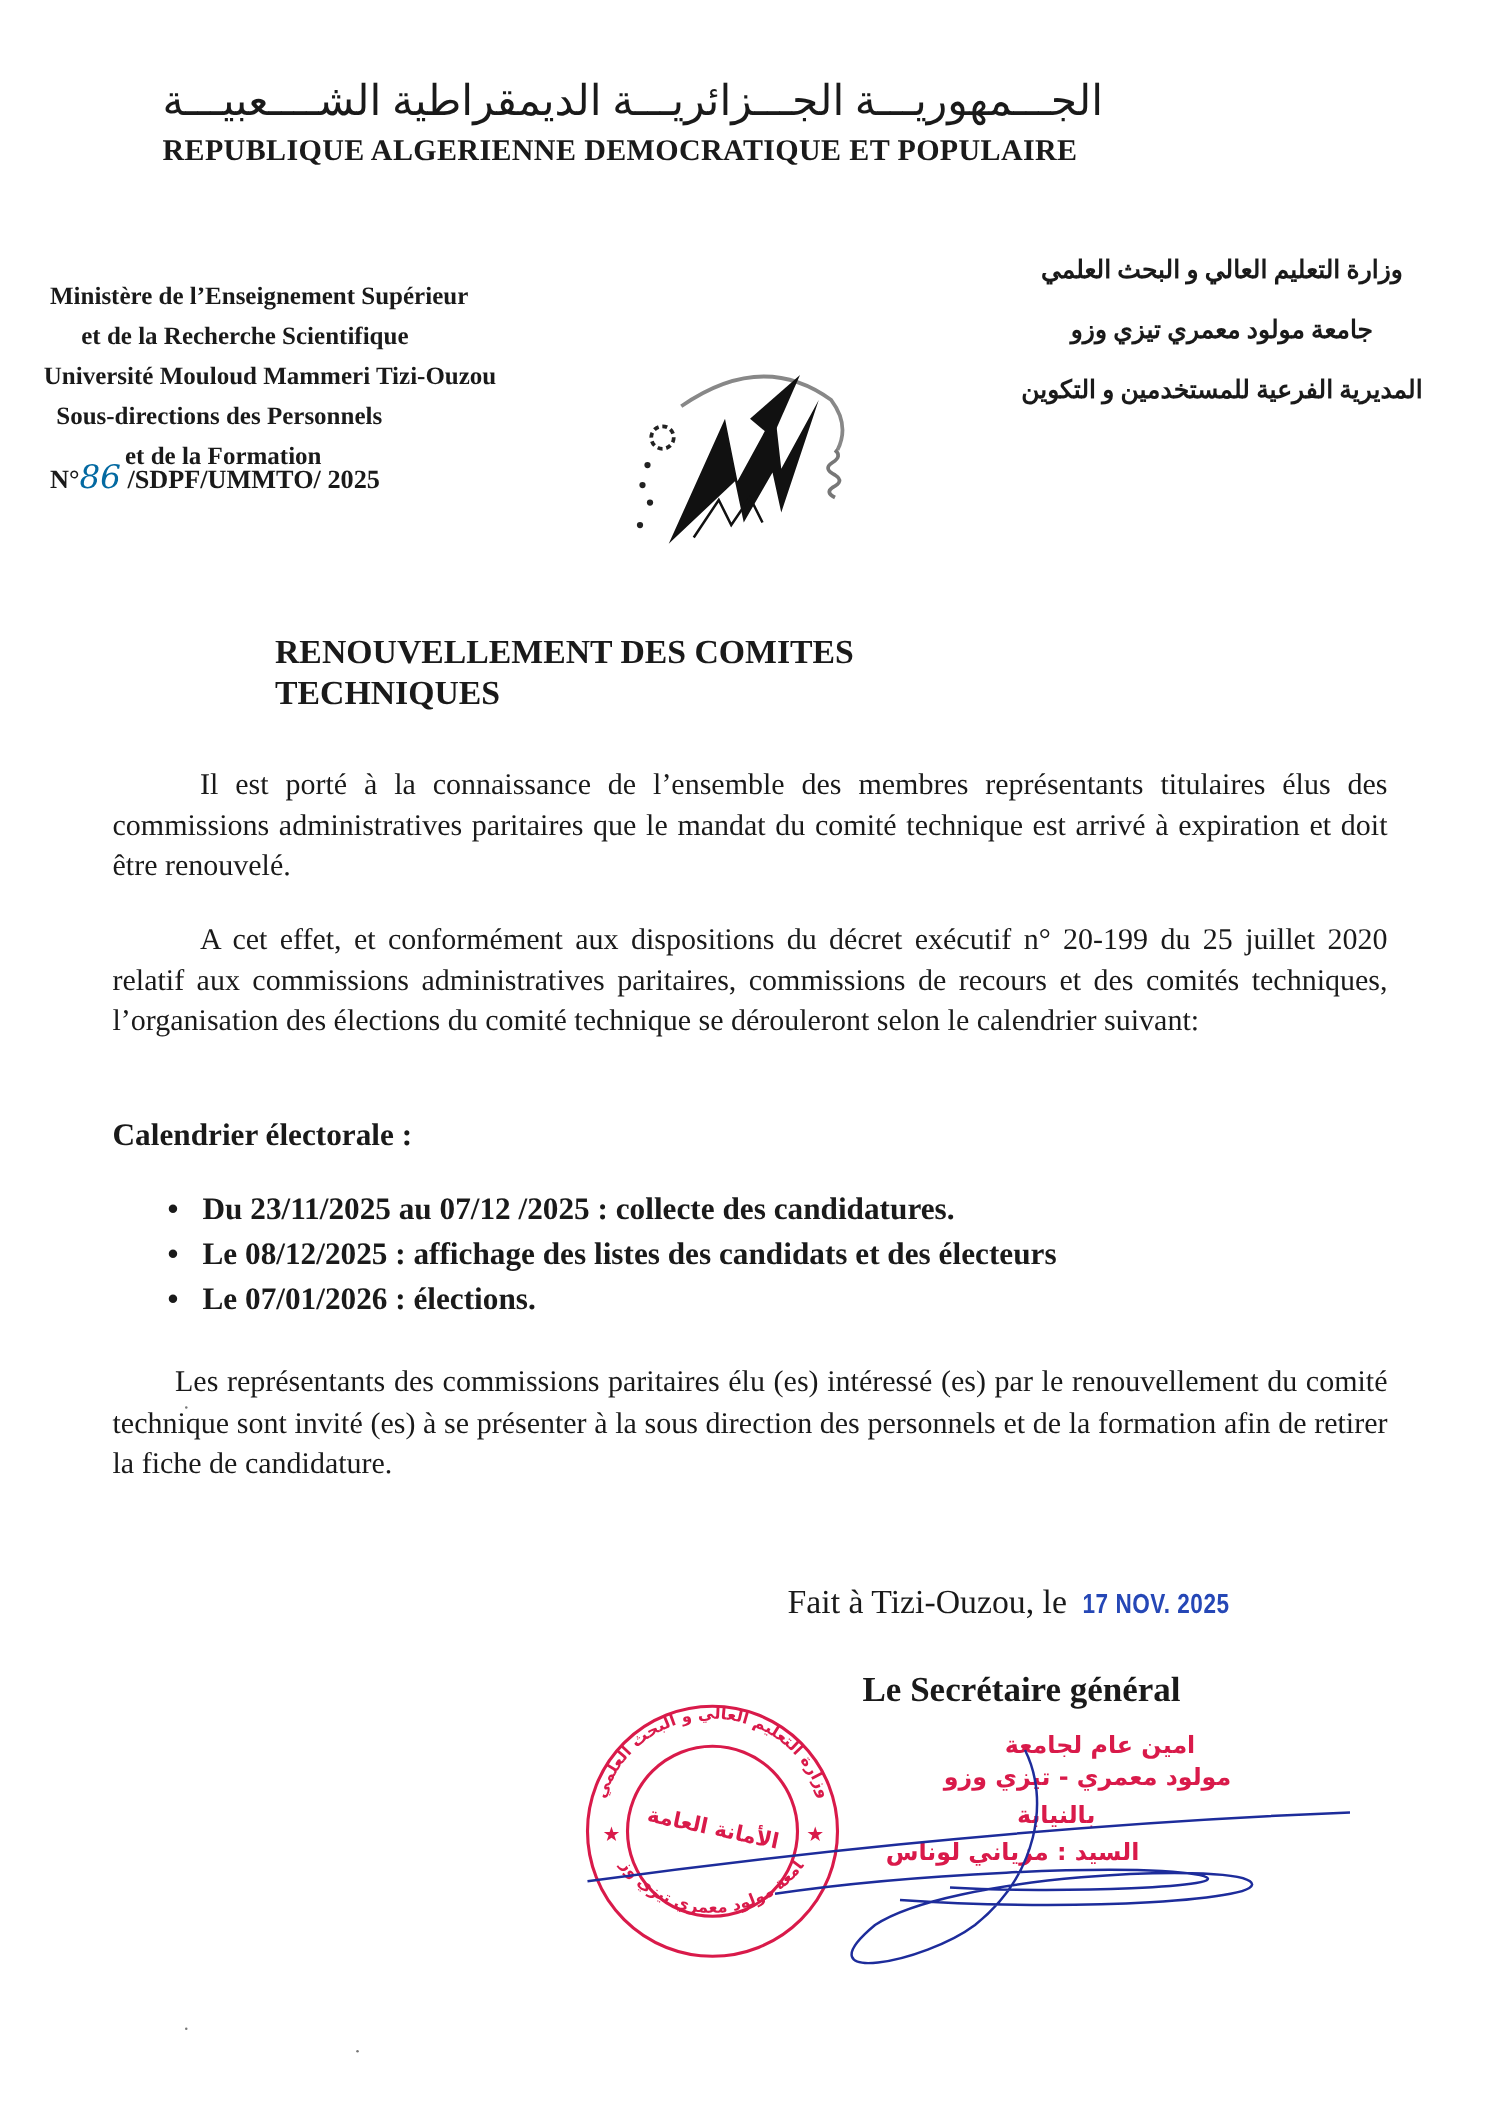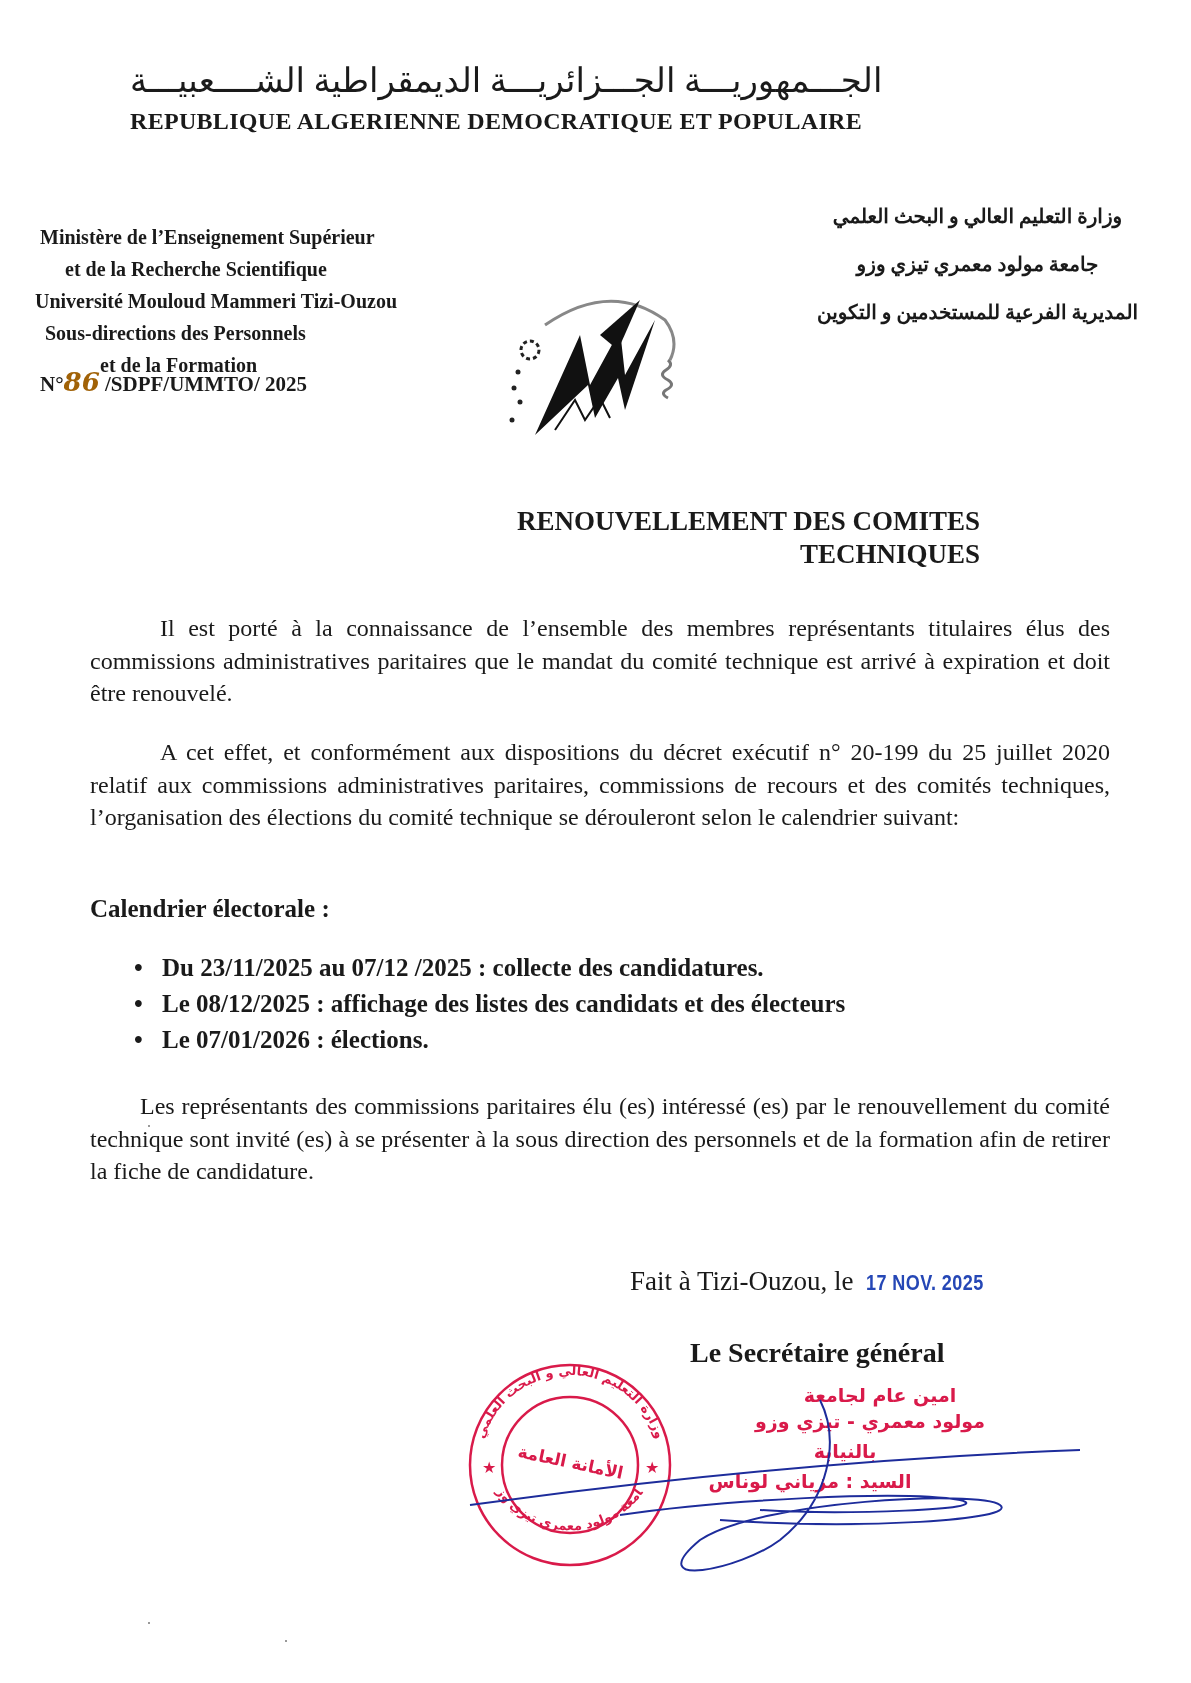--- a/index.html
+++ b/index.html
@@ -12,27 +12,27 @@
 
   .left-block { left: 30px; top: 185px; width: 440px; font-weight: bold; font-size: 20px; line-height: 32px; margin-top: 36px; }
   .left-block div { white-space: nowrap; }
   .lb1 { padding-left: 10px; }
   .lb2 { padding-left: 35px; }
   .lb3 { padding-left: 5px; font-family: Liberation Serif, serif; }
   .lb4 { padding-left: 15px; }
   .lb5 { padding-left: 70px; }
 
   #ref-line { left: 40px; top: 367px; font-weight: bold; font-size: 21px; white-space: nowrap; }
-  #ref-number { color: #a16207; font-family: "DejaVu Serif", serif; font-style: italic; font-size: 26px; font-weight: bold; }
+  #ref-number { color: #0369a1; font-family: "DejaVu Serif", serif; font-style: italic; font-size: 26px; font-weight: normal; }
 
   .right-block { left: 790px; top: 192px; width: 375px; direction: rtl; text-align: center; font-weight: bold; font-size: 20px; line-height: 48px; }
 
   #logo { left: 500px; top: 290px; width: 210px; height: 150px; }
 
-  #title { left: 220px; top: 505px; width: 760px; text-align: right; font-weight: bold; font-size: 27px; line-height: 33px; }
+  #title { left: 220px; top: 505px; width: 760px; text-align: left; font-weight: bold; font-size: 27px; line-height: 33px; }
 
   .para { left: 90px; width: 1020px; font-size: 24px; line-height: 32.5px; text-align: justify; }
   .para .indent { display: inline-block; width: 70px; }
   #p1 { top: 612px; }
   #p2 { top: 736px; }
   #p3 { top: 1090px; }
 
   #cal-heading { left: 90px; top: 895px; font-weight: bold; font-size: 25px; }
   #cal-list { left: 130px; top: 950px; margin: 0; padding: 0; list-style: none; font-weight: bold; font-size: 25px; line-height: 36px; }
   #cal-list li { position: relative; padding-left: 32px; white-space: nowrap; }

